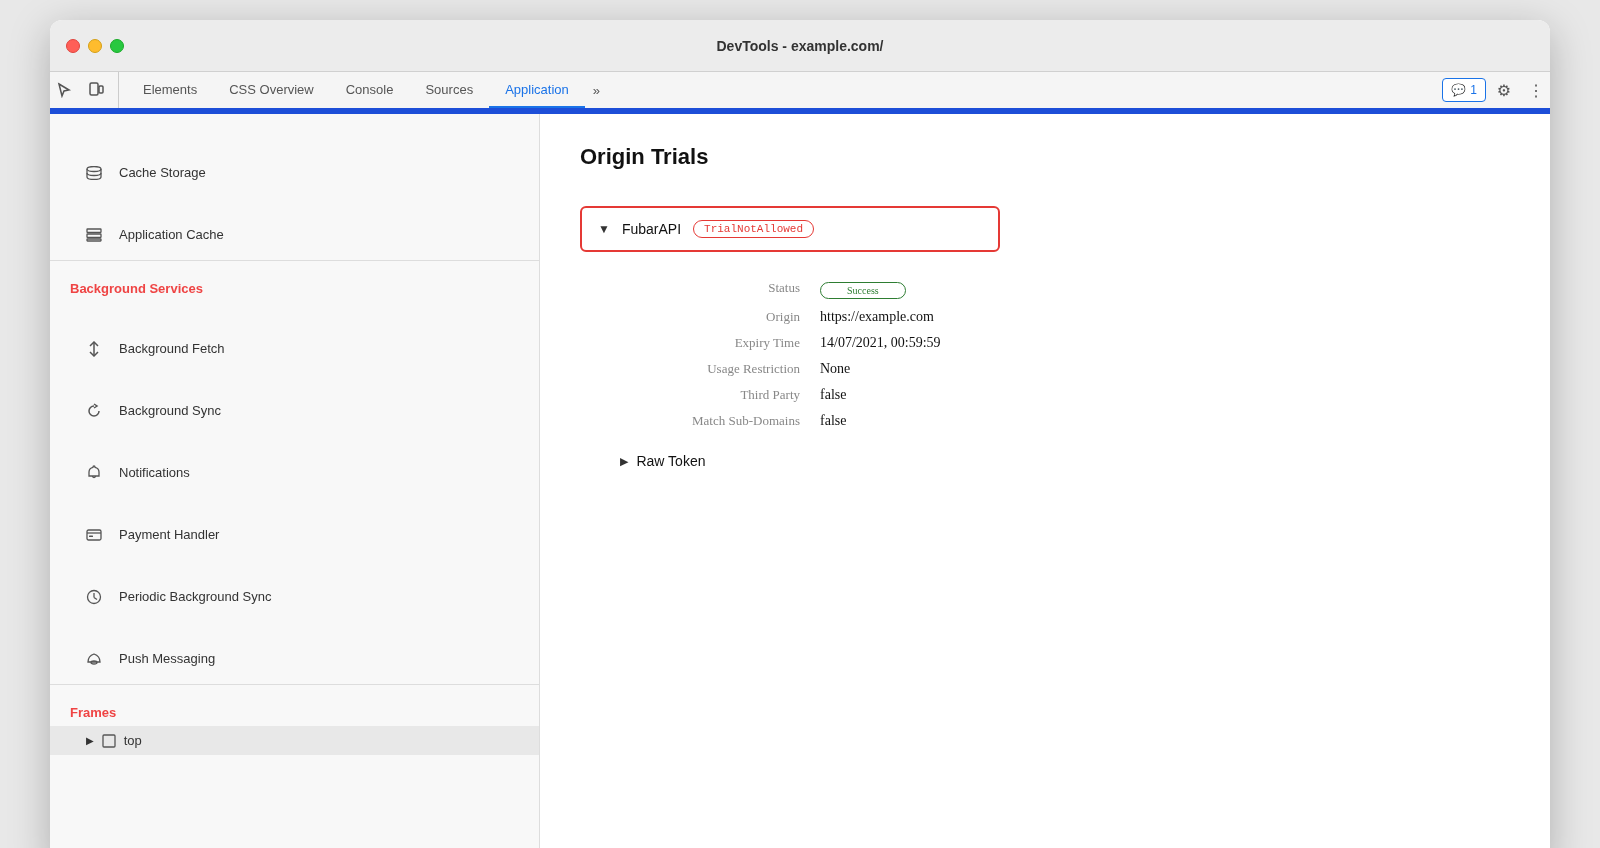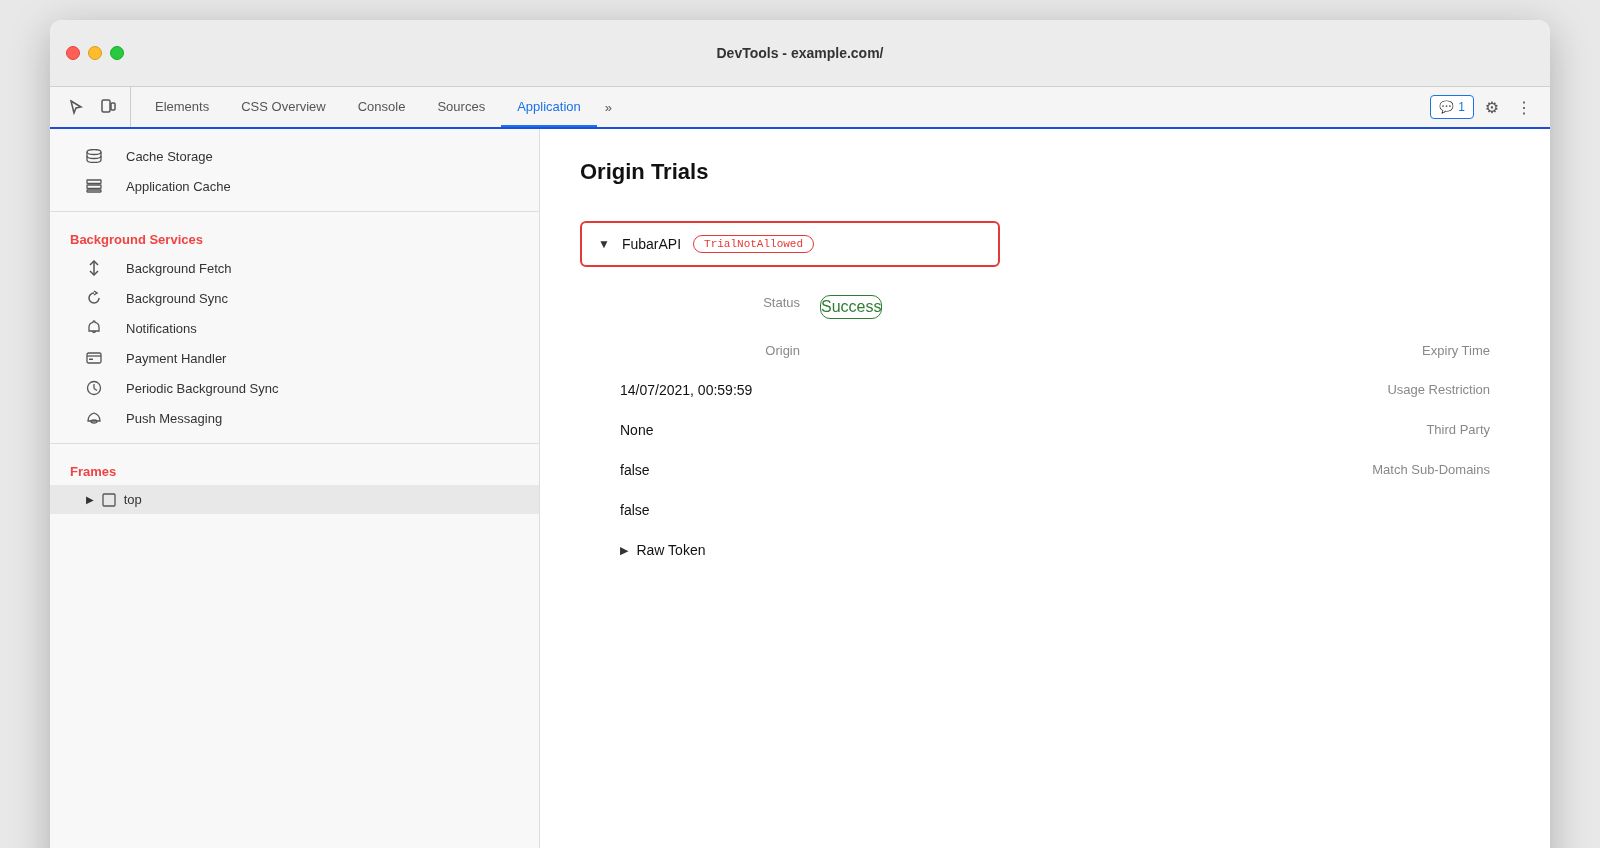--- a/index.html
+++ b/index.html
@@ -15,21 +15,21 @@
     .window {
       width: 1500px;
       background: #ffffff;
       border-radius: 12px;
       box-shadow: 0 10px 40px rgba(0,0,0,0.25);
       overflow: hidden;
     }
     
     .titlebar {
       background: #ececec;
-      height: 67px;
+      height: 52px;
       display: flex;
       align-items: center;
       padding: 0 16px;
       border-bottom: 1px solid #d0d0d0;
       position: relative;
     }
     .traffic-lights {
       display: flex;
       gap: 8px;
       align-items: center;
@@ -50,22 +50,22 @@
       font-size: 14px;
       font-weight: 600;
       color: #333;
     }
     
     .tabbar {
       background: #f5f5f5;
       height: 42px;
       display: flex;
       align-items: stretch;
-      border-bottom: 2px solid #1d4ed8;
-      padding: 0 12px;
+      border-bottom: 6px solid #1d4ed8;
+      padding: 0 0;
     }
     .tabbar-left {
       display: flex;
       align-items: center;
       gap: 4px;
       margin-right: 8px;
       padding-right: 8px;
       border-right: 1px solid #ccc;
     }
     .tabbar-icon {
@@ -150,26 +150,26 @@
       padding: 12px 0;
     }
     .sidebar-section-header {
       font-size: 13px;
       font-weight: 600;
       color: #ef4444;
       padding: 10px 20px 6px 20px;
     }
     .sidebar-item {
       display: flex;
-      align-items: center;
-      gap: 24px;
+      gap: 17px;
       padding: 7px 20px 7px 36px;
       font-size: 13px;
       color: #333;
       cursor: pointer;
+      margin-top: 32px;
     }
     .sidebar-item-icon {
       width: 16px;
       height: 16px;
       display: flex;
       align-items: center;
       justify-content: center;
       font-size: 14px;
       flex-shrink: 0;
       color: #555;
@@ -227,39 +227,40 @@
       font-family: 'Courier New', monospace;
       color: #e53935;
       border: 1px solid #e53935;
       border-radius: 10px;
       padding: 2px 10px;
     }
     
     .details-table {
       display: grid;
       grid-template-columns: 200px 1fr;
-      row-gap: 24px;
+      row-gap: 10px;
       margin-left: 40px;
+      font-family: Liberation Serif, serif;
     }
     .detail-label {
       font-size: 13px;
       color: #888;
       text-align: right;
       padding-right: 20px;
     }
     .detail-value {
       font-size: 14px;
       color: #111;
     }
     .tag-success {
-      font-size: 16px;
+      font-size: 10px;
       color: #2e7d32;
       border: 1.5px solid #2e7d32;
       border-radius: 10px;
-      padding: 2px 0;
+      padding: 2px 26px;
       display: inline-block;
     }
     
     .raw-token-row {
       display: flex;
       align-items: center;
       gap: 8px;
       margin-top: 24px;
       margin-left: 40px;
       font-size: 14px;
@@ -435,20 +436,21 @@
       </div>
 
       <div class="details-table">
 
         <span class="detail-label">Status</span>
         <span>
           <span class="tag-success">Success</span>
         </span>
 
         <span class="detail-label">Origin</span>
+        <span class="detail-value">https://example.com</span>
 
         <span class="detail-label">Expiry Time</span>
         <span class="detail-value">14/07/2021, 00:59:59</span>
 
         <span class="detail-label">Usage Restriction</span>
         <span class="detail-value">None</span>
 
         <span class="detail-label">Third Party</span>
         <span class="detail-value">false</span>
 

